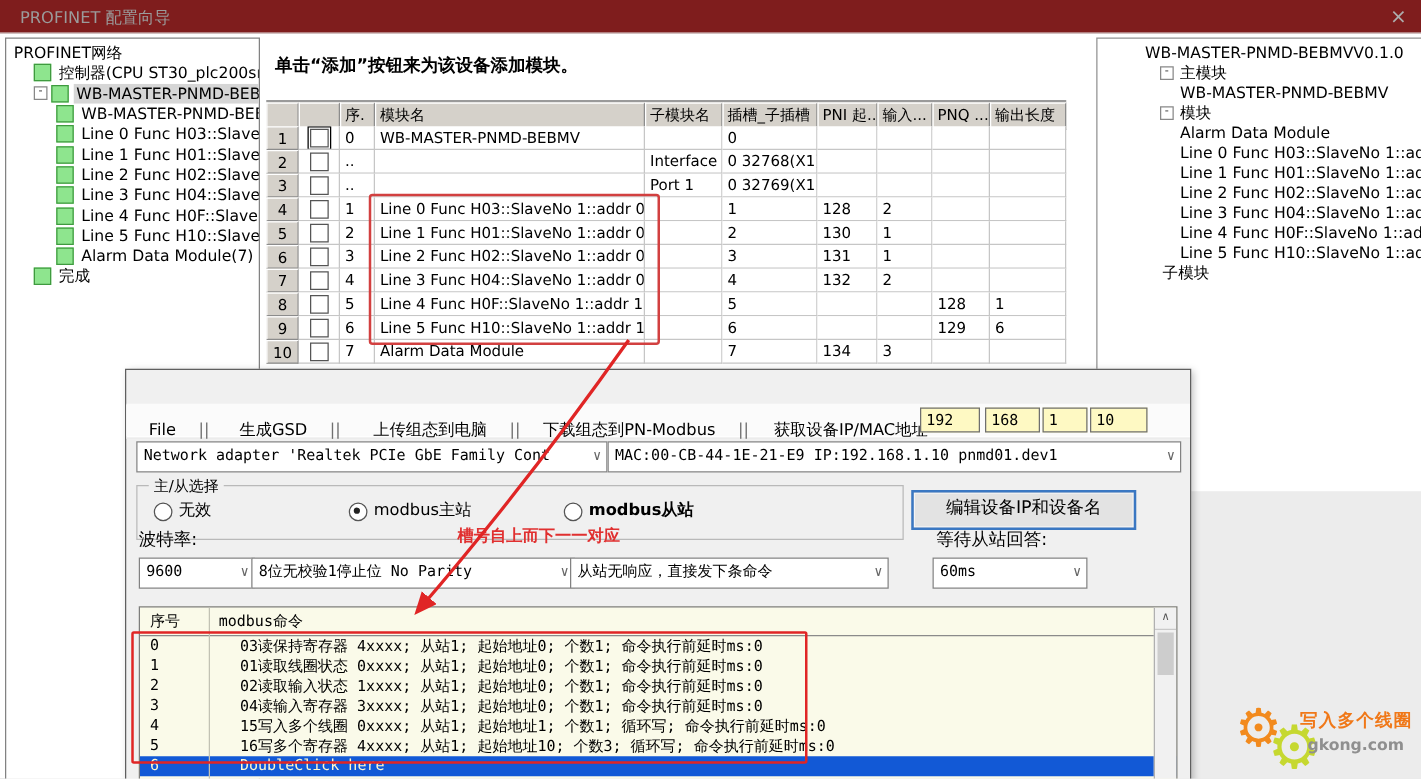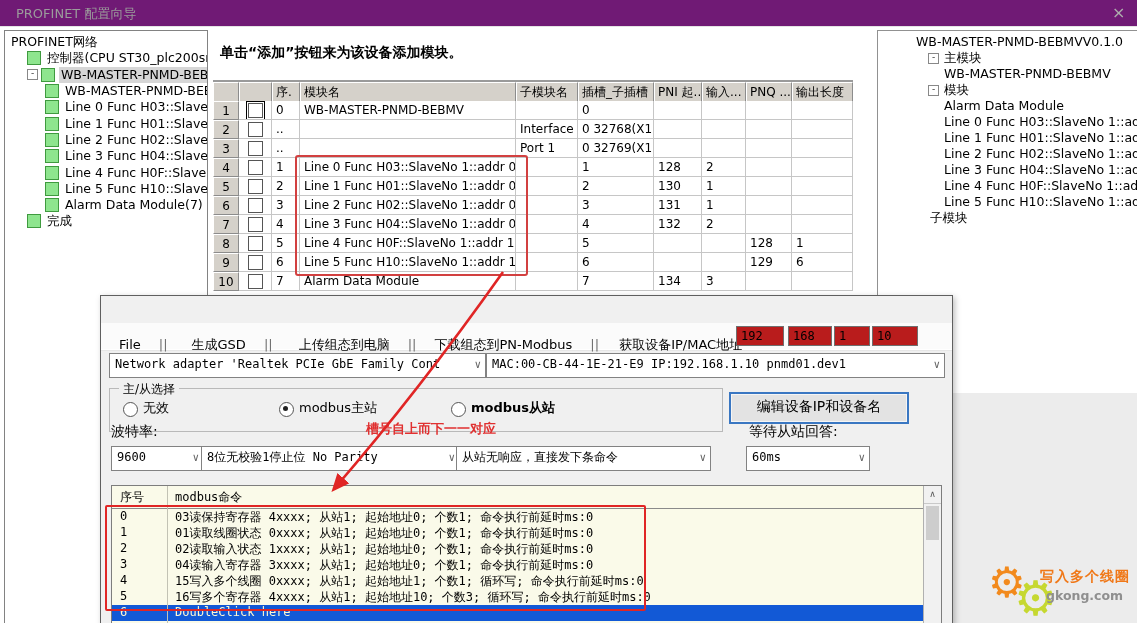--- a/index.html
+++ b/index.html
@@ -1,19 +1,19 @@
 <!DOCTYPE html>
 <html><head>
 <meta charset="utf-8">
 <style>
   html,body{margin:0;padding:0;background:#cfcfcf;}
   .app{position:relative;width:1137px;height:623px;background:#ffffff;overflow:hidden;
        font-family:"DejaVu Sans","Liberation Sans",sans-serif;color:#000;}
   
-  .titlebar{position:absolute;left:0;top:0;width:1137px;height:26px;background:#701a75;border-bottom:1px solid #e4e4e4;}
+  .titlebar{position:absolute;left:0;top:0;width:1137px;height:26px;background:#7f1d1d;border-bottom:1px solid #e4e4e4;}
   .titlebar .ttext{position:absolute;left:16px;top:5px;font-size:13px;color:#9b9b9b;}
   .titlebar .wclose{position:absolute;left:1112px;top:3px;font-size:16px;color:#adadad;cursor:pointer;}
   
   .left-panel{position:absolute;left:4px;top:30px;width:202px;height:592px;background:#fff;border:1px solid #828282;overflow:hidden;}
   .trow{height:16.3px;line-height:16px;white-space:nowrap;font-size:12.5px;display:flex;align-items:center;overflow:hidden;}
   .expander{display:inline-block;width:9px;height:9px;border:1px solid #888;background:#fff;font-size:9px;line-height:7px;
             text-align:center;color:#333;margin-right:3px;flex:0 0 auto;}
   .gicon{display:inline-block;width:12px;height:12px;background:#8ee58e;border:1px solid #3f9a3f;margin-right:4px;flex:0 0 auto;}
   .tlabel{padding:0 2px;}
   .tlabel.sel{background:#d6d6d6;}
@@ -39,21 +39,21 @@
   
   .dialog{position:absolute;left:100px;top:295px;width:851px;height:329px;background:#f0f0f0;
           border:1px solid #5f5f5f;z-index:5;overflow:hidden;box-shadow:2px 2px 6px rgba(0,0,0,.25);}
   .dlg-title{position:absolute;left:0;top:0;right:0;height:26px;background:#ffffff;border-bottom:1px solid #e6e6e6;margin-top:28px;}
   .dlg-title .dtext{position:absolute;left:28px;top:5px;font-size:13px;color:#111;}
   .dlg-icon{position:absolute;left:7px;top:5px;width:16px;height:16px;}
   .dlg-btn{position:absolute;top:2px;width:34px;height:22px;text-align:center;font-size:14px;color:#333;line-height:22px;cursor:pointer;}
   .dlg-menu{position:absolute;left:0;top:27px;right:0;height:26px;background:#fbfbfb;font-size:13px;line-height:26px;white-space:nowrap;}
   .mitem{display:inline-block;padding:0 2px;cursor:pointer;margin-top:9px;}
   .msep{display:inline-block;color:#707070;padding:0 2px;}
-  .ipbox{position:absolute;top:3px;height:18px;background:#b91c1c;border:1px solid #6f6f6f;
+  .ipbox{position:absolute;top:3px;height:18px;background:#fef9c3;border:1px solid #6f6f6f;
          font:12px "DejaVu Sans Mono","Liberation Mono",monospace;line-height:18px;padding-left:4px;}
   .combo{position:absolute;height:23px;background:#fff;border:1px solid #828282;
          font:12px "DejaVu Sans Mono","Liberation Mono",monospace;line-height:21px;padding-left:5px;
          overflow:hidden;white-space:nowrap;cursor:pointer;}
   .combo .arrow{position:absolute;right:4px;top:0;color:#666;font-size:11px;}
   .groupbox{position:absolute;left:8px;top:92px;width:612px;height:42px;border:1px solid #b9b9b9;}
   .grouplabel{position:absolute;left:18px;top:85px;background:#f0f0f0;padding:0 4px;font-size:12px;}
   .radio-opt{position:absolute;top:103px;display:flex;align-items:flex-end;font-size:13px;cursor:pointer;}
   .radio{width:13px;height:13px;border-radius:50%;border:1px solid #555;background:#fff;margin-right:5px;position:relative;}
   .radio.sel::after{content:"";position:absolute;left:3px;top:3px;width:5px;height:5px;border-radius:50%;background:#222;}
@@ -62,21 +62,21 @@
   .lbl{position:absolute;font-size:14px;}
   .rednote{position:absolute;left:265px;top:124px;font-size:13px;font-weight:bold;color:#e03030;}
   
   .cmd-table{position:absolute;left:10px;top:189px;width:829px;height:139px;background:#fafae9;border:1px solid #7d7d7d;overflow:hidden;}
   .cmd-head{height:22px;border-bottom:1px solid #8a8a8a;font:12px "DejaVu Sans Mono","Liberation Mono",monospace;line-height:22px;}
   .cmd-head .h1{position:absolute;left:8px;top:0;}
   .cmd-head .h2{position:absolute;left:63px;top:0;}
   .colsep{position:absolute;left:55px;top:0;bottom:0;width:1px;background:#c2c2b4;}
   .cmd-row{height:16px;line-height:16px;font:12px "DejaVu Sans Mono","Liberation Mono",monospace;position:relative;white-space:nowrap;}
   .cmd-row .ci{position:absolute;left:8px;}
-  .cmd-row .cc{position:absolute;left:63px;}
+  .cmd-row .cc{position:absolute;left:80px;}
   .cmd-row.sel{background:#1259d6;color:#fdf6d0;}
   .cmd-scroll{position:absolute;right:0;top:0;width:17px;height:139px;background:#f1f1f1;border-left:1px solid #b0b0b0;}
   .cmd-scroll .up{height:17px;border-bottom:1px solid #c9c9c9;text-align:center;font-size:9px;line-height:17px;color:#555;cursor:pointer;}
   .cmd-scroll .thumb{margin:2px 2px;height:34px;background:#cdcdcd;}
   
   .ann{position:absolute;z-index:10;pointer-events:none;}
   .rect1{left:295px;top:155px;width:229px;height:117px;border:2px solid #d24040;border-radius:3px;}
   .rect2{left:105px;top:505px;width:537px;height:102px;border:2px solid #e02525;border-radius:2px;}
   .arrow-svg{left:0;top:0;width:1137px;height:623px;z-index:11;}
   

